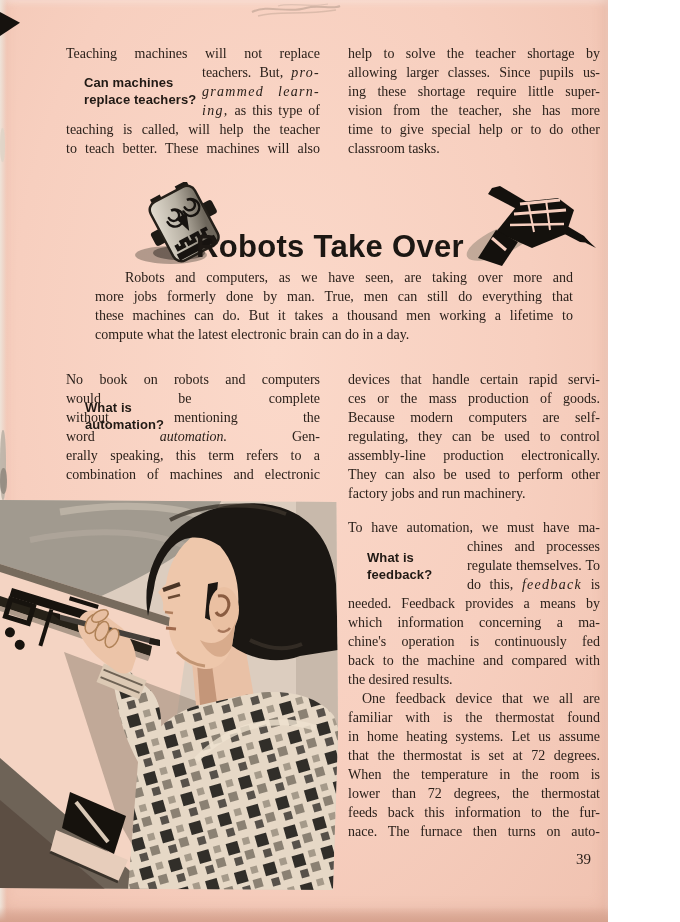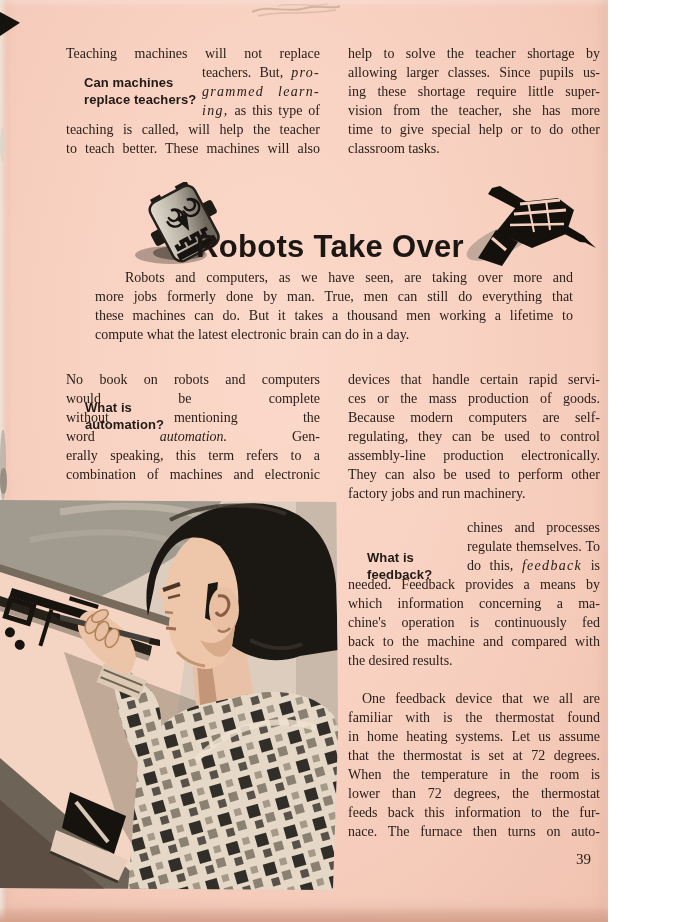--- a/index.html
+++ b/index.html
@@ -157,20 +157,21 @@
     <div class="ln jl">devices that handle certain rapid servi-</div>
     <div class="ln jl">ces or the mass production of goods.</div>
     <div class="ln jl">Because modern computers are self-</div>
     <div class="ln jl">regulating, they can be used to control</div>
     <div class="ln jl">assembly-line production electronically.</div>
     <div class="ln jl">They can also be used to perform other</div>
     <div class="ln last">factory jobs and run machinery.</div>
   </div>
 
   <div class="para" style="left:348px; top:518px; width:252px">
+    <div class="ln jl">To have automation, we must have ma-</div>
     <div class="ln jl ind-p3">chines and processes that</div>
     <div class="ln jl ind-p3">regulate themselves. To</div>
     <div class="ln jl ind-p3"><span>do this, </span><span class="itsp">feedback</span><span> is</span></div>
     <div class="ln jl">needed. Feedback provides a means by</div>
     <div class="ln jl">which information concerning a ma-</div>
     <div class="ln jl">chine's operation is continuously fed</div>
     <div class="ln jl">back to the machine and compared with</div>
     <div class="ln last">the desired results.</div>
   </div>
   <div class="mq" style="left:367px; top:549px">

